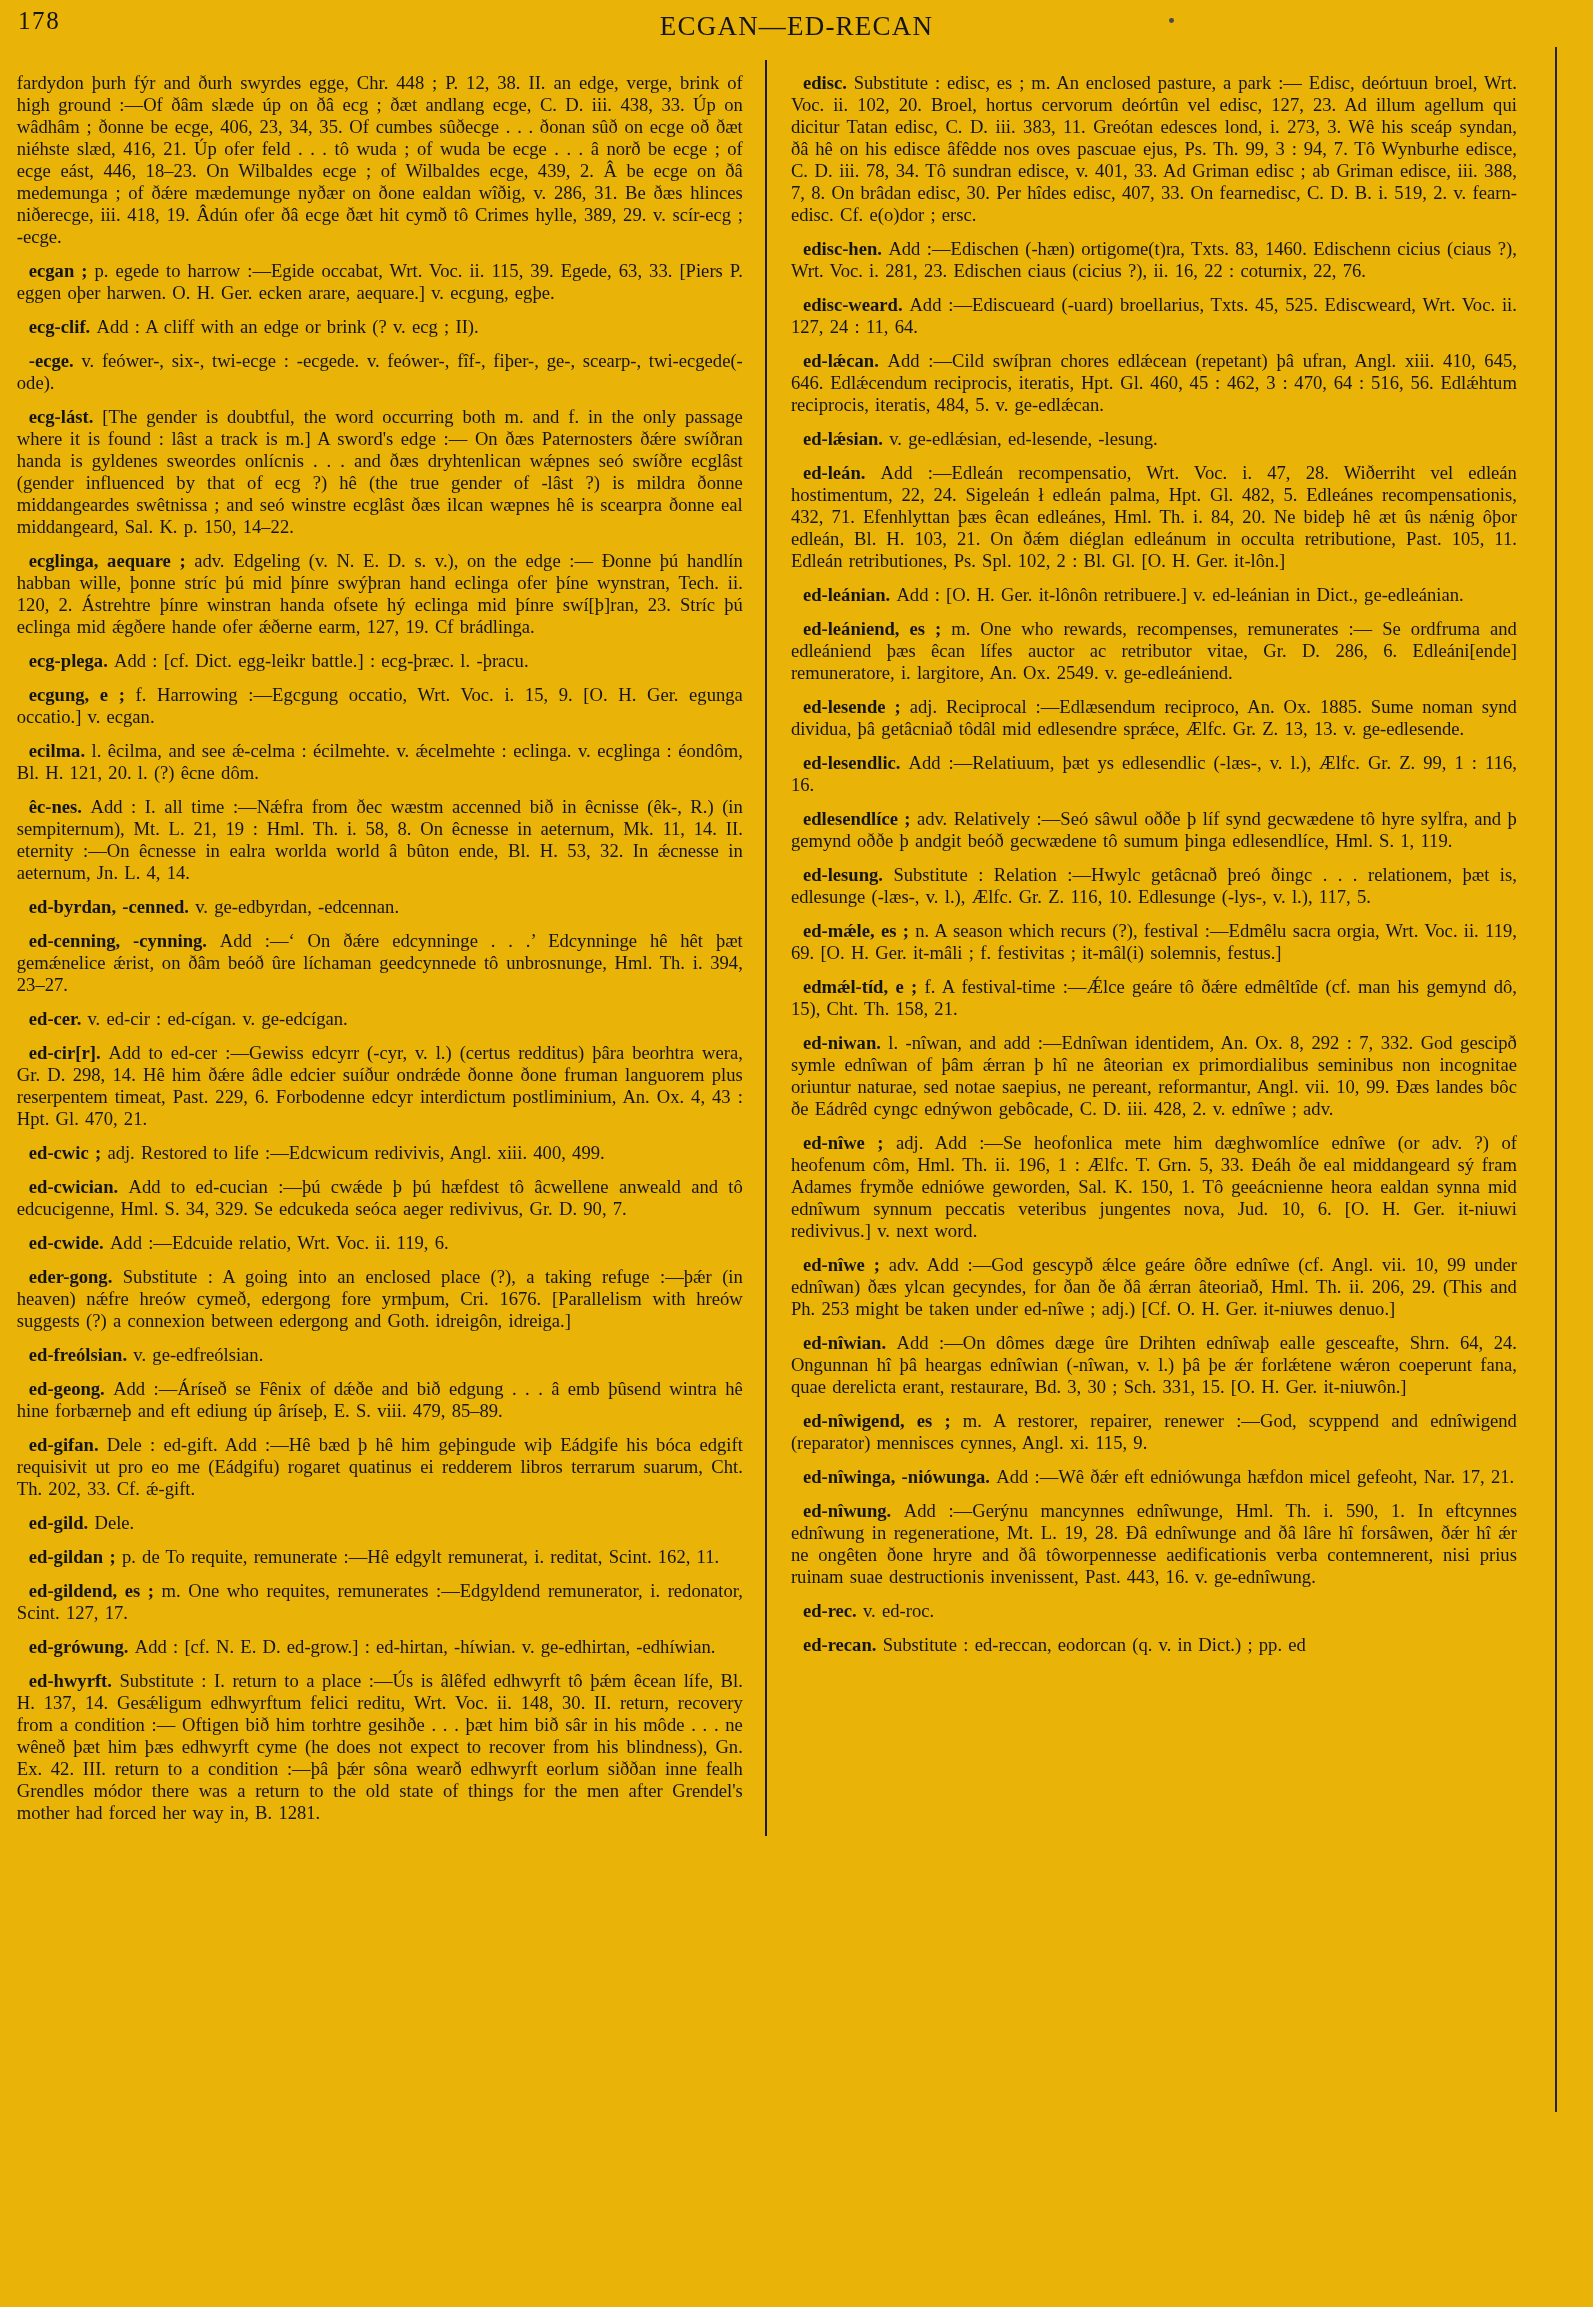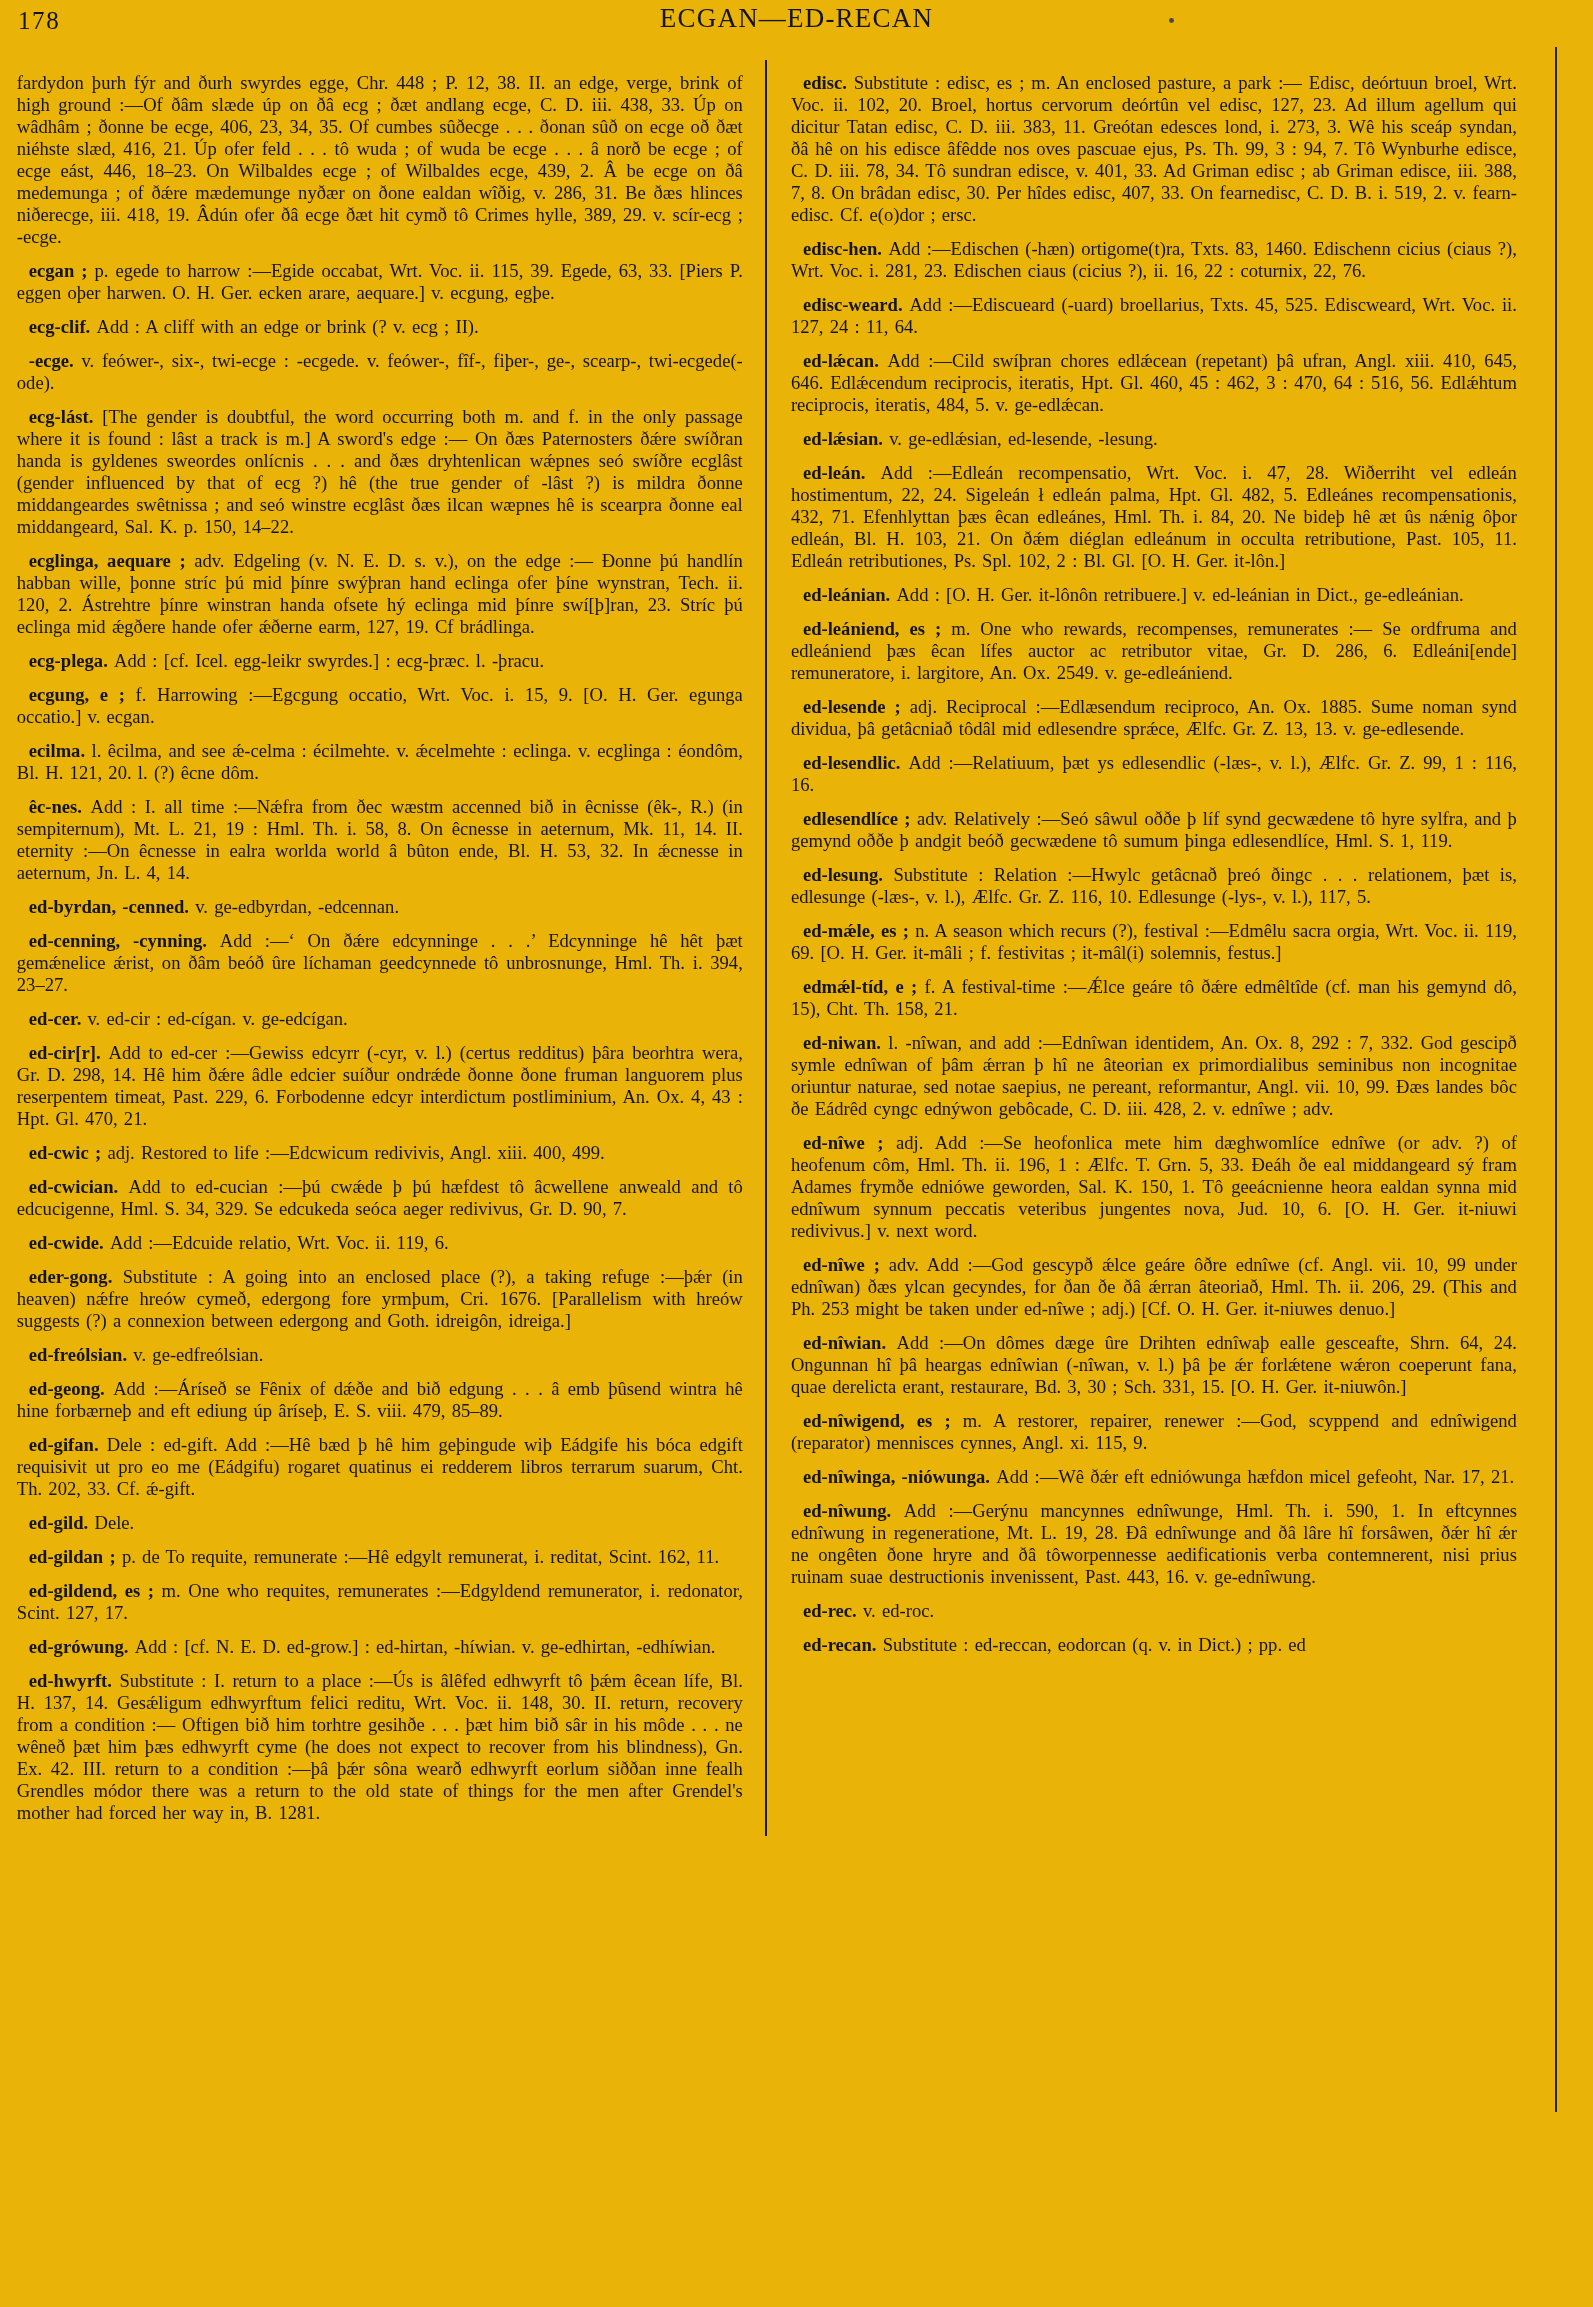--- a/index.html
+++ b/index.html
@@ -15,21 +15,21 @@
   }
   .pagenum{
     position:absolute;
     left:18px; top:6.5px;
     font-size:25px;
     letter-spacing:1.6px;
   }
   .title{
     position:absolute;
     left:0; right:0; top:3.2px;
-    margin:0;
+    margin:8px;
     text-align:center;
     font-size:27px;
     font-weight:normal;
     letter-spacing:1.2px;
   }
   .speck{
     position:absolute;
     left:1169px; top:18px;
     width:4.8px; height:4.8px;
     border-radius:50%;
@@ -75,21 +75,21 @@
   <div class="speck"></div>
 
   <div class="cols">
     <div class="col" id="col-left">
         <p class="entry cont"><span>fardydon þurh fýr and ðurh swyrdes egge, Chr. 448 ; P. 12, 38. II. an edge, verge, brink of high ground :—Of ðâm slæde úp on ðâ ecg ; ðæt andlang ecge, C. D. iii. 438, 33. Úp on wâdhâm ; ðonne be ecge, 406, 23, 34, 35. Of cumbes sûðecge . . . ðonan sûð on ecge oð ðæt niéhste slæd, 416, 21. Úp ofer feld . . . tô wuda ; of wuda be ecge . . . â norð be ecge ; of ecge eást, 446, 18–23. On Wilbaldes ecge ; of Wilbaldes ecge, 439, 2. Â be ecge on ðâ medemunga ; of ðǽre mædemunge nyðær on ðone ealdan wîðig, v. 286, 31. Be ðæs hlinces niðerecge, iii. 418, 19. Âdún ofer ðâ ecge ðæt hit cymð tô Crimes hylle, 389, 29. v. scír-ecg ; -ecge.</span></p>
         <p class="entry"><span class="hw">ecgan ; </span><span>p. egede to harrow :—Egide occabat, Wrt. Voc. ii. 115, 39. Egede, 63, 33. [Piers P. eggen oþer harwen. O. H. Ger. ecken arare, aequare.] v. ecgung, egþe.</span></p>
         <p class="entry"><span class="hw">ecg-clif. </span><span>Add : A cliff with an edge or brink (? v. ecg ; II).</span></p>
         <p class="entry"><span class="hw">-ecge. </span><span>v. feówer-, six-, twi-ecge : -ecgede. v. feówer-, fîf-, fiþer-, ge-, scearp-, twi-ecgede(-ode).</span></p>
         <p class="entry"><span class="hw">ecg-lást. </span><span>[The gender is doubtful, the word occurring both m. and f. in the only passage where it is found : lâst a track is m.] A sword's edge :— On ðæs Paternosters ðǽre swíðran handa is gyldenes sweordes onlícnis . . . and ðæs dryhtenlican wǽpnes seó swíðre ecglâst (gender influenced by that of ecg ?) hê (the true gender of -lâst ?) is mildra ðonne middangeardes swêtnissa ; and seó winstre ecglâst ðæs ilcan wæpnes hê is scearpra ðonne eal middangeard, Sal. K. p. 150, 14–22.</span></p>
         <p class="entry"><span class="hw">ecglinga, aequare ; </span><span>adv. Edgeling (v. N. E. D. s. v.), on the edge :— Ðonne þú handlín habban wille, þonne stríc þú mid þínre swýþran hand eclinga ofer þíne wynstran, Tech. ii. 120, 2. Ástrehtre þínre winstran handa ofsete hý eclinga mid þínre swí[þ]ran, 23. Stríc þú eclinga mid ǽgðere hande ofer ǽðerne earm, 127, 19. Cf brádlinga.</span></p>
-        <p class="entry"><span class="hw">ecg-plega. </span><span>Add : [cf. Icel. egg-leikr swyrdes.] : ecg-þræc. l. -þracu.</span></p>
+        <p class="entry"><span class="hw">ecg-plega. </span><span>Add : [cf. Dict. egg-leikr battle.] : ecg-þræc. l. -þracu.</span></p>
         <p class="entry"><span class="hw">ecgung, e ; </span><span>f. Harrowing :—Egcgung occatio, Wrt. Voc. i. 15, 9. [O. H. Ger. egunga occatio.] v. ecgan.</span></p>
         <p class="entry"><span class="hw">ecilma. </span><span>l. êcilma, and see ǽ-celma : écilmehte. v. ǽcelmehte : eclinga. v. ecglinga : éondôm, Bl. H. 121, 20. l. (?) êcne dôm.</span></p>
         <p class="entry"><span class="hw">êc-nes. </span><span>Add : I. all time :—Nǽfra from ðec wæstm accenned bið in êcnisse (êk-, R.) (in sempiternum), Mt. L. 21, 19 : Hml. Th. i. 58, 8. On êcnesse in aeternum, Mk. 11, 14. II. eternity :—On êcnesse in ealra worlda world â bûton ende, Bl. H. 53, 32. In ǽcnesse in aeternum, Jn. L. 4, 14.</span></p>
         <p class="entry"><span class="hw">ed-byrdan, -cenned. </span><span>v. ge-edbyrdan, -edcennan.</span></p>
         <p class="entry"><span class="hw">ed-cenning, -cynning. </span><span>Add :—‘ On ðǽre edcynninge . . .’ Edcynninge hê hêt þæt gemǽnelice ǽrist, on ðâm beóð ûre líchaman geedcynnede tô unbrosnunge, Hml. Th. i. 394, 23–27.</span></p>
         <p class="entry"><span class="hw">ed-cer. </span><span>v. ed-cir : ed-cígan. v. ge-edcígan.</span></p>
         <p class="entry"><span class="hw">ed-cir[r]. </span><span>Add to ed-cer :—Gewiss edcyrr (-cyr, v. l.) (certus redditus) þâra beorhtra wera, Gr. D. 298, 14. Hê him ðǽre âdle edcier suíður ondrǽde ðonne ðone fruman languorem plus reserpentem timeat, Past. 229, 6. Forbodenne edcyr interdictum postliminium, An. Ox. 4, 43 : Hpt. Gl. 470, 21.</span></p>
         <p class="entry"><span class="hw">ed-cwic ; </span><span>adj. Restored to life :—Edcwicum redivivis, Angl. xiii. 400, 499.</span></p>
         <p class="entry"><span class="hw">ed-cwician. </span><span>Add to ed-cucian :—þú cwǽde þ þú hæfdest tô âcwellene anweald and tô edcucigenne, Hml. S. 34, 329. Se edcukeda seóca aeger redivivus, Gr. D. 90, 7.</span></p>
         <p class="entry"><span class="hw">ed-cwide. </span><span>Add :—Edcuide relatio, Wrt. Voc. ii. 119, 6.</span></p>

